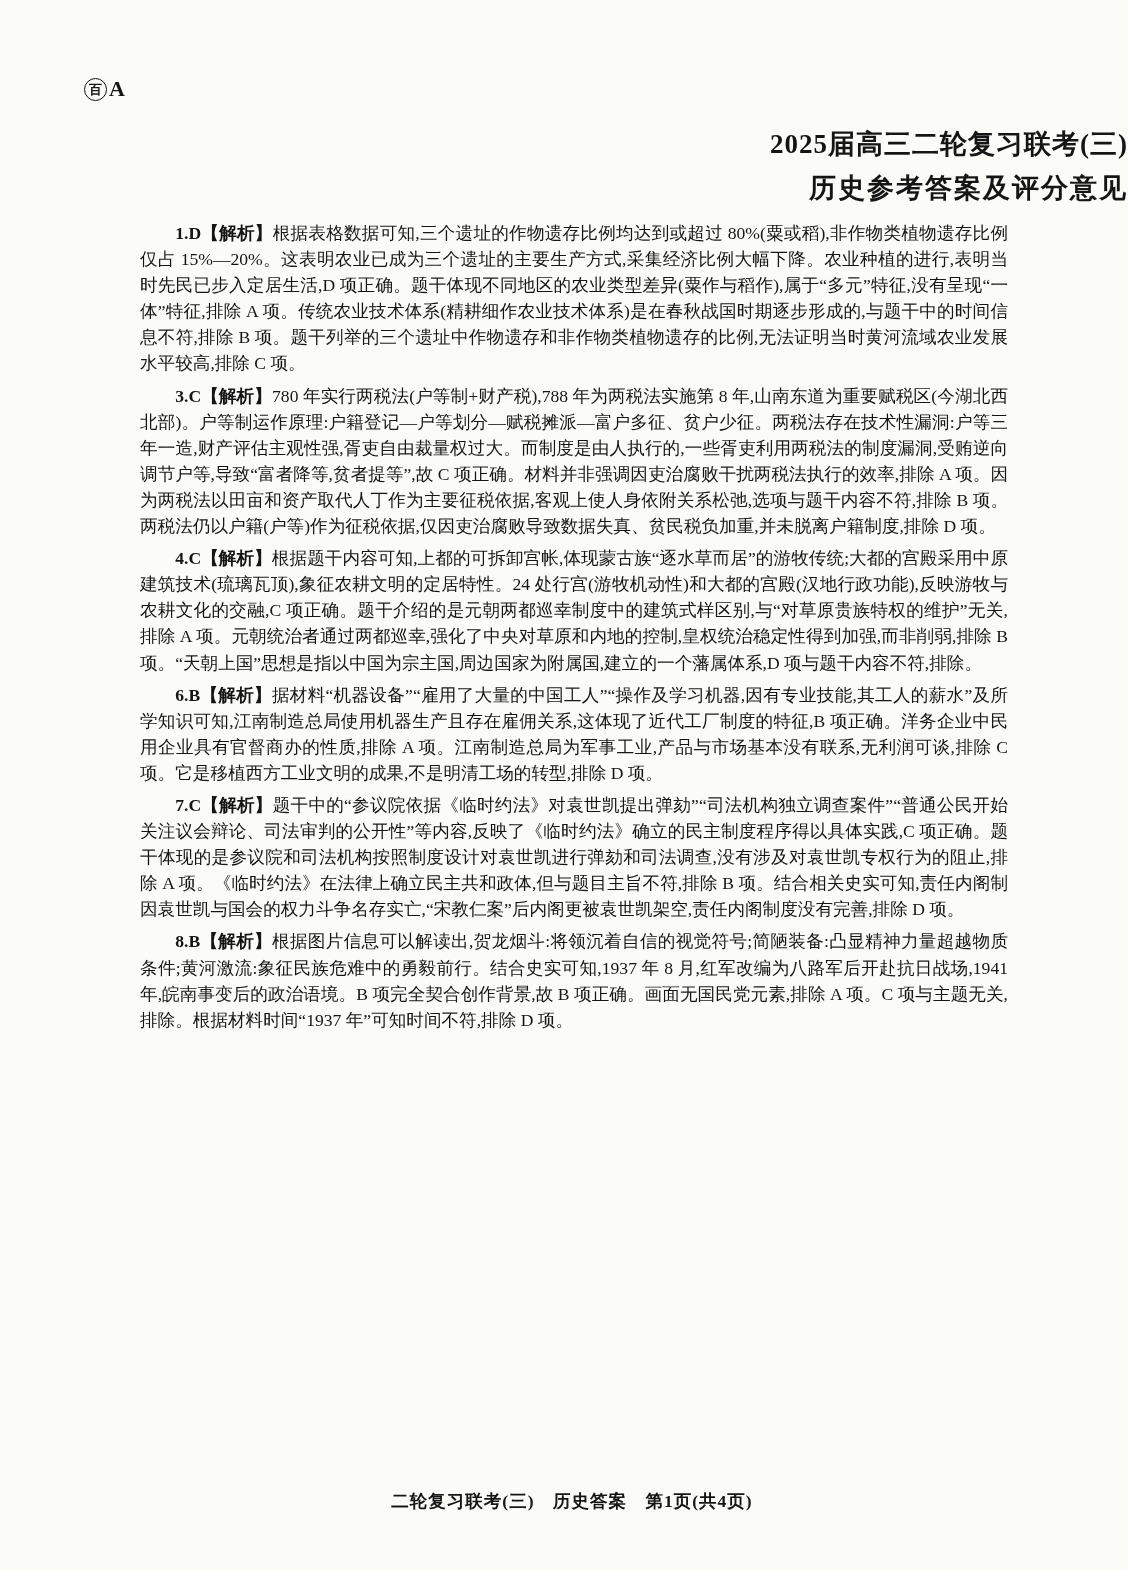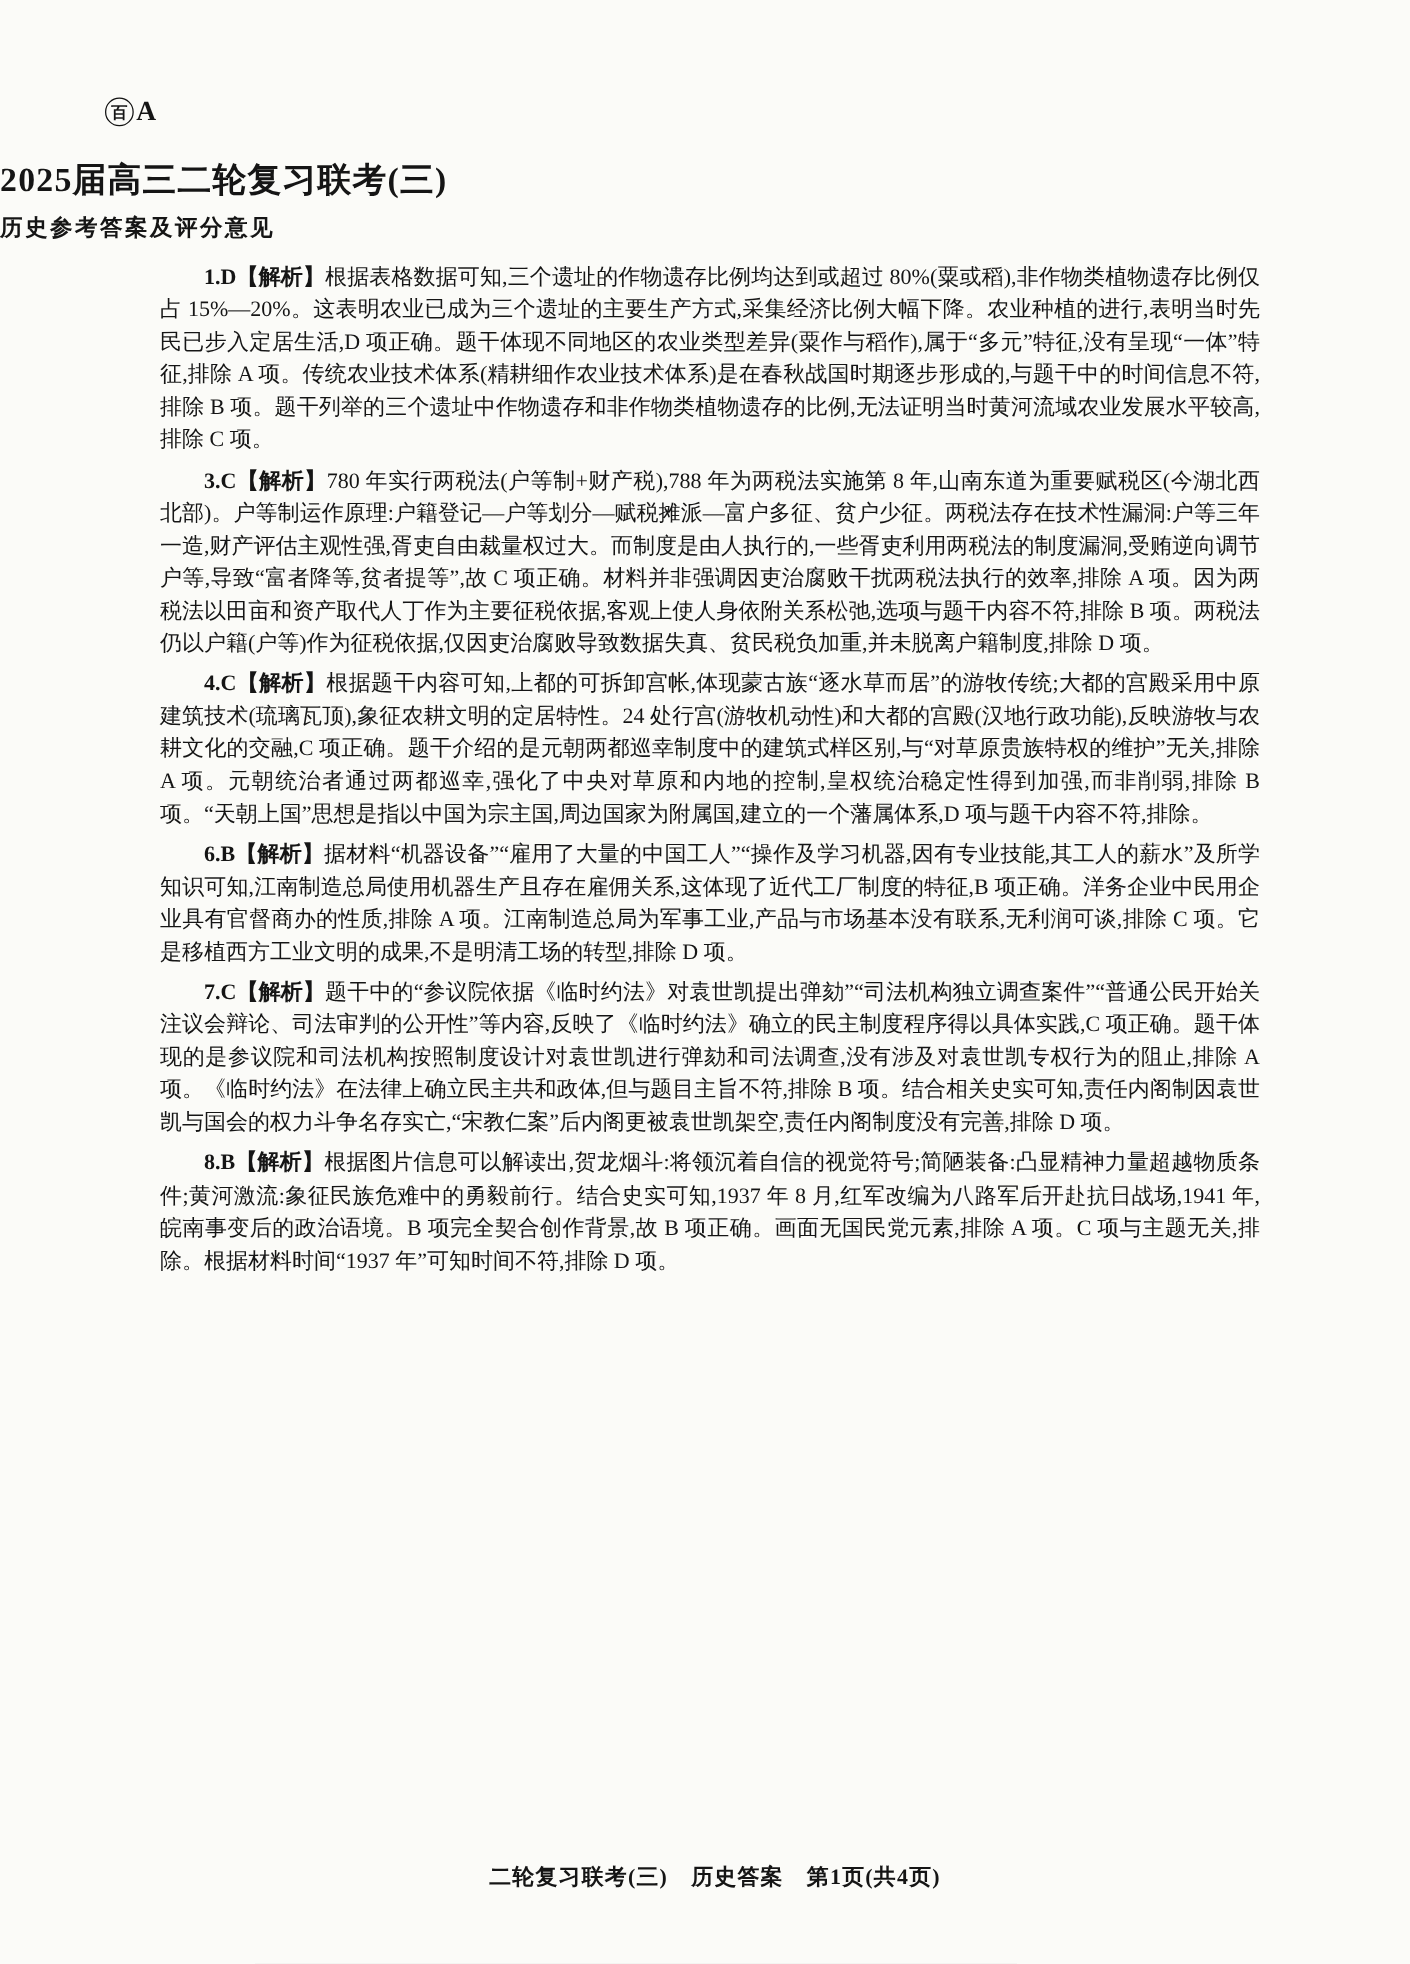--- a/index.html
+++ b/index.html
@@ -12,30 +12,30 @@
     font-family: "Liberation Serif", "DejaVu Serif", serif;
     overflow: hidden;
   }
   .logo { position: absolute; left: 84px; top: 76px; display: flex; align-items: center; gap: 2px; }
   .logo-circle {
     display: inline-flex; align-items: center; justify-content: center;
     width: 23px; height: 23px; border: 1.6px solid #111; border-radius: 50%;
     font-size: 13px; font-weight: bold; line-height: 1;
   }
   .logo-letter { font-size: 22px; font-weight: bold; }
-  .titles { padding-top: 126px; text-align: left; }
+  .titles { padding-top: 126px; text-align: right; }
   .title-line1 { font-size: 27px; font-weight: bold; letter-spacing: 1px; }
-  .title-line2 { font-size: 18px; font-weight: bold; margin-top: 8px; letter-spacing: 2px; }
+  .title-line2 { font-size: 27px; font-weight: bold; margin-top: 8px; letter-spacing: 2px; }
   .body-text {
     margin: 14px 120px 0 128px;
     text-align: justify;
     font-size: 17.6px;
     line-height: 26.1px;
   }
-  p.ans { margin: 0 0 6px 0; text-indent: 2em; }
+  p.ans { margin: 0 0 6px 12px; text-indent: 2em; }
   .bold { font-weight: bold; }
   .footer {
     position: absolute; left: 16px; right: 0; bottom: 58px;
     text-align: center; font-weight: bold; font-size: 17.5px; letter-spacing: 1px;
   }
 </style>
 </head>
 <body>
 
 <div class="page">

